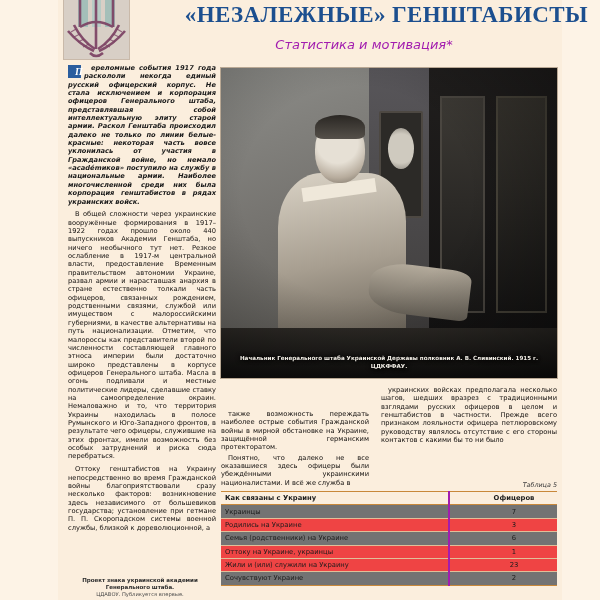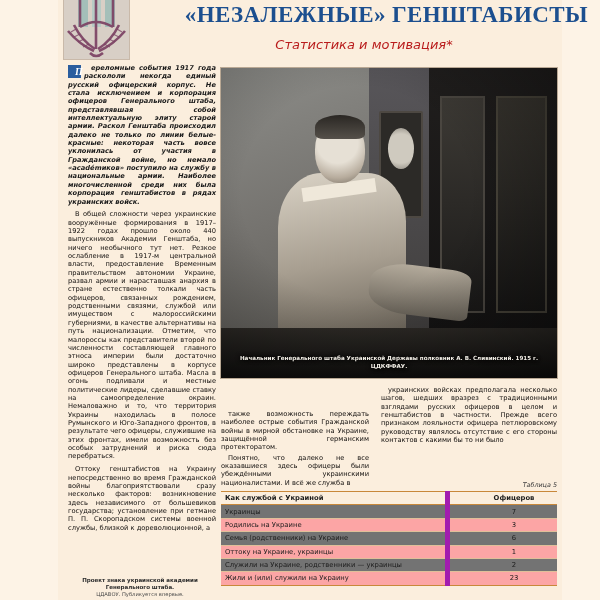--- a/index.html
+++ b/index.html
@@ -29,21 +29,21 @@
   .title{
     position:absolute;left:140px;top:2px;width:448px;text-align:right;
     font-family:"Liberation Serif", serif;
     font-size:23px;font-weight:bold;letter-spacing:.4px;
     color:#1c4f8f;
     white-space:nowrap;
   }
   .subtitle{
     position:absolute;left:140px;top:37px;width:448px;text-align:center;
     font-family:"DejaVu Sans", sans-serif;
-    font-style:italic;font-size:13px;color:#b91c1c;
+    font-style:italic;font-size:13px;color:#a21caf;
   }
 
   
   .col{
     position:absolute;
     font-family:"DejaVu Sans", sans-serif;
     text-align:justify;
     color:#14110f;
   }
   .col-a{left:68px;top:64px;width:148px;font-size:6.7px;line-height:8.35px;}
@@ -119,25 +119,25 @@
     position:absolute;left:221px;top:491px;width:336px;
     border-collapse:collapse;
     font-family:"DejaVu Sans", sans-serif;font-size:6.8px;color:#1b1b1b;
   }
   table.tbl th,table.tbl td{padding:2.2px 4px;}
   table.tbl thead th{
     font-weight:bold;border-top:1.1px solid #c8883a;border-bottom:1.1px solid #c8883a;
     background:#fbeedd;
   }
   table.tbl thead th.num,table.tbl td.num{text-align:center;width:78px;
-    border-left:5px solid #a21caf;padding-left:25px;}
+    border-left:2px solid #a21caf;padding-left:25px;}
   table.tbl thead th.lbl{text-align:left;}
   table.tbl tbody tr{border-bottom:1px solid #e0bf99;}
   table.tbl tbody tr.odd{background:#737373;}
-  table.tbl tbody tr.even{background:#fca5a5;}
+  table.tbl tbody tr.even{background:#ef4444;}
   table.tbl tbody tr:last-child{border-bottom:1.1px solid #c8883a;}
 
   
   .botcap{
     position:absolute;left:62px;top:577px;width:156px;text-align:center;
     font-family:"DejaVu Sans", sans-serif;font-size:5.5px;line-height:7px;
     font-weight:bold;color:#2c2c2c;
   }
   .botcap .src{font-weight:normal;font-size:5.2px;color:#4a4a4a;}
 </style>
@@ -208,48 +208,48 @@
 
   <div class="col col-c">
     <p>украинских войсках предполагала несколько шагов, шедших вразрез с традиционными взглядами русских офицеров в целом и генштабистов в частности. Прежде всего признаком лояльности офицера петлюровскому руководству являлось отсутствие с его стороны контактов с какими бы то ни было</p>
   </div>
 
   <div class="tbl-label">Таблица 5</div>
 
   <table class="tbl">
     <thead>
       <tr>
-        <th class="lbl">Как службой с Украиной</th>
+        <th class="lbl">Как связаны с Украину</th>
         <th class="num">Офицеров</th>
       </tr>
     </thead>
     <tbody>
       <tr class="odd">
         <td>Украинцы</td>
         <td class="num">7</td>
       </tr>
       <tr class="even">
         <td>Родились на Украине</td>
         <td class="num">3</td>
       </tr>
       <tr class="odd">
         <td>Семья (родственники) на Украине</td>
         <td class="num">6</td>
       </tr>
       <tr class="even">
         <td>Оттоку на Украине, украинцы</td>
         <td class="num">1</td>
       </tr>
-      <tr class="odd">
-        <td>Служили на Украине, родственники — украинцы</td>
-        <td class="num">2</td>
-      </tr>
       <tr class="even">
         <td>Жили и (или) служили на Украину</td>
         <td class="num">23</td>
+      </tr>
+      <tr class="odd">
+        <td>Сочувствуют Украине</td>
+        <td class="num">2</td>
       </tr>
     </tbody>
   </table>
 
   <div class="botcap">
     <div>Проект знака украинской академии</div>
     <div>Генерального штаба.</div>
     <div class="src">ЦДАВОУ. Публикуется впервые.</div>
   </div>
 

